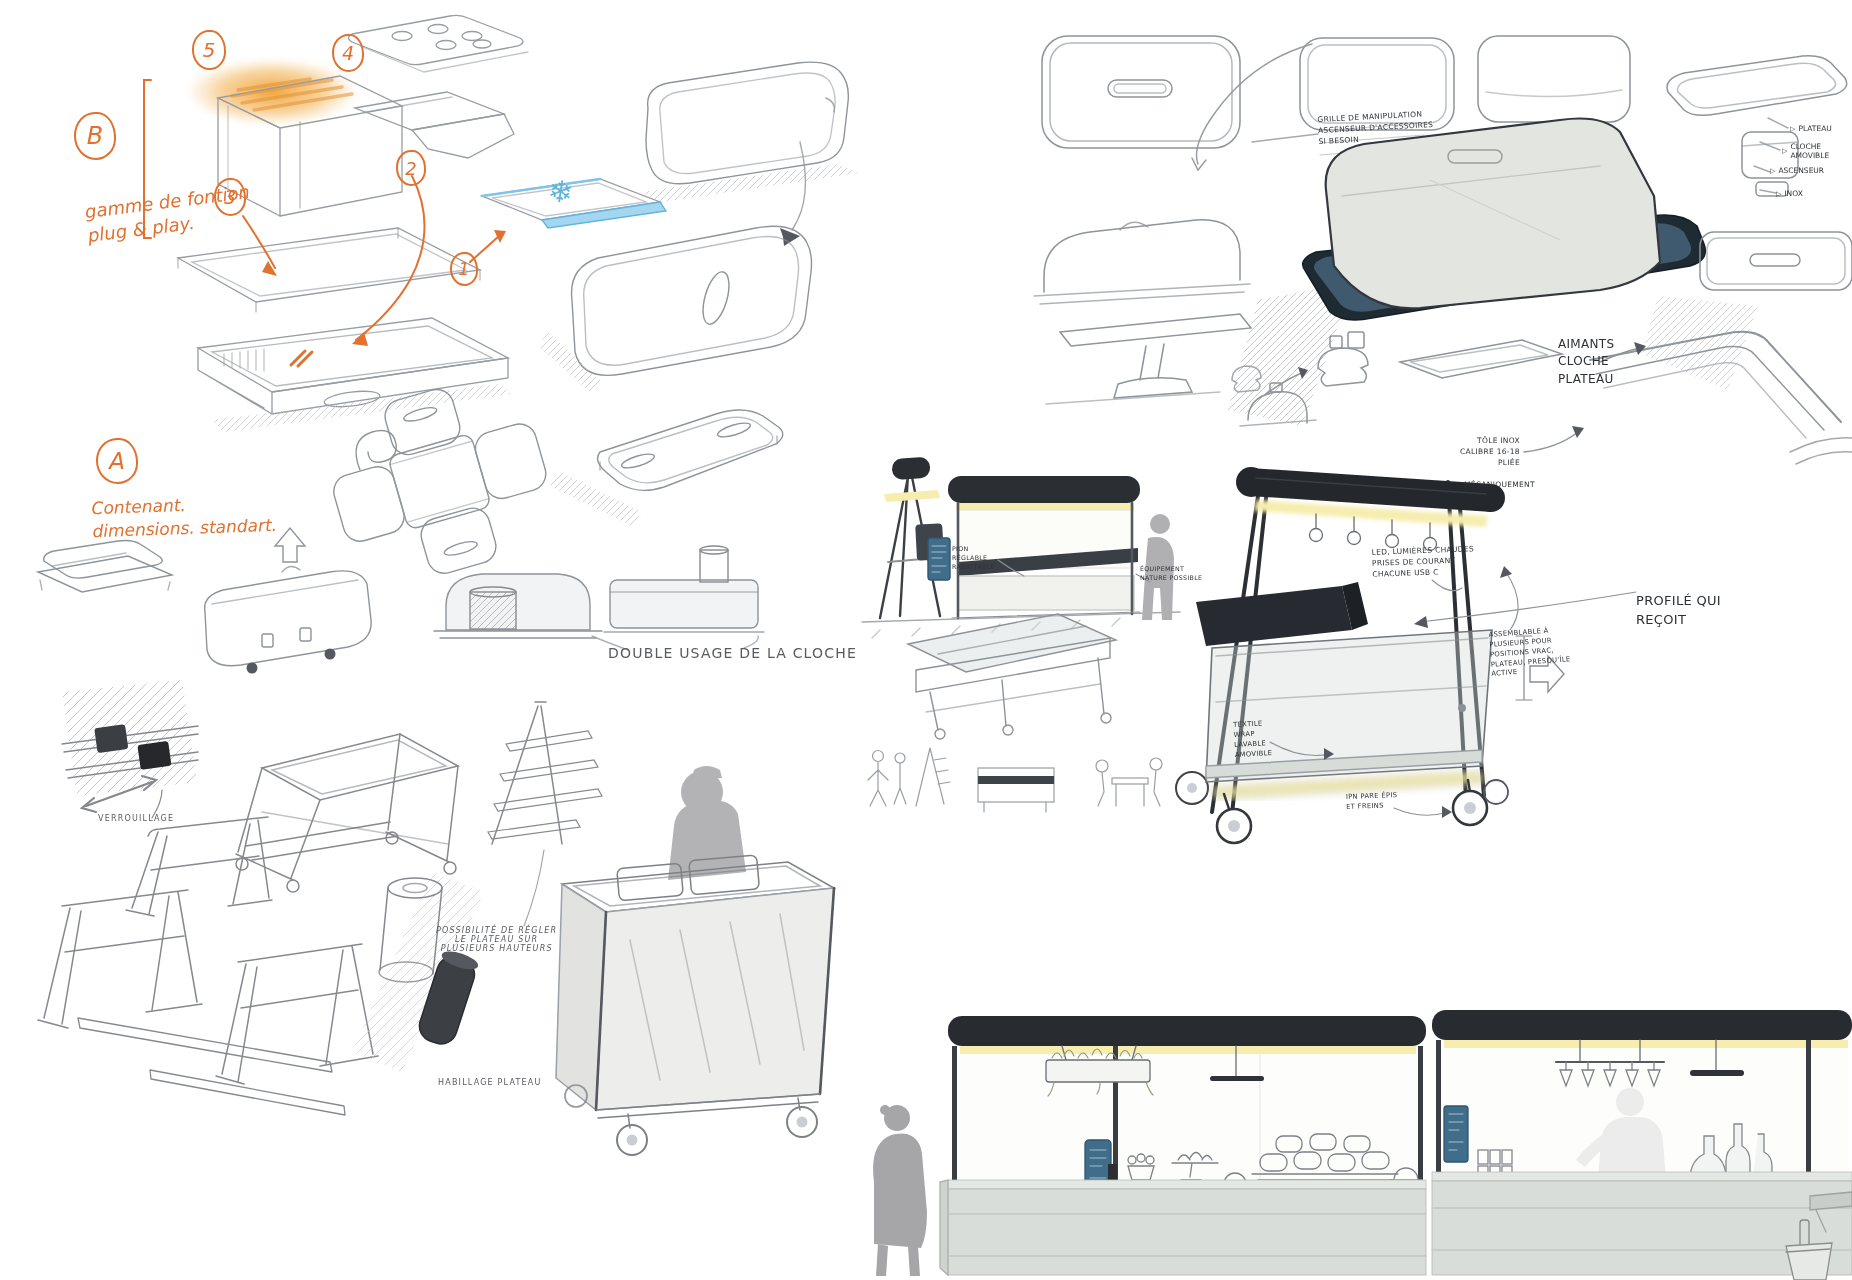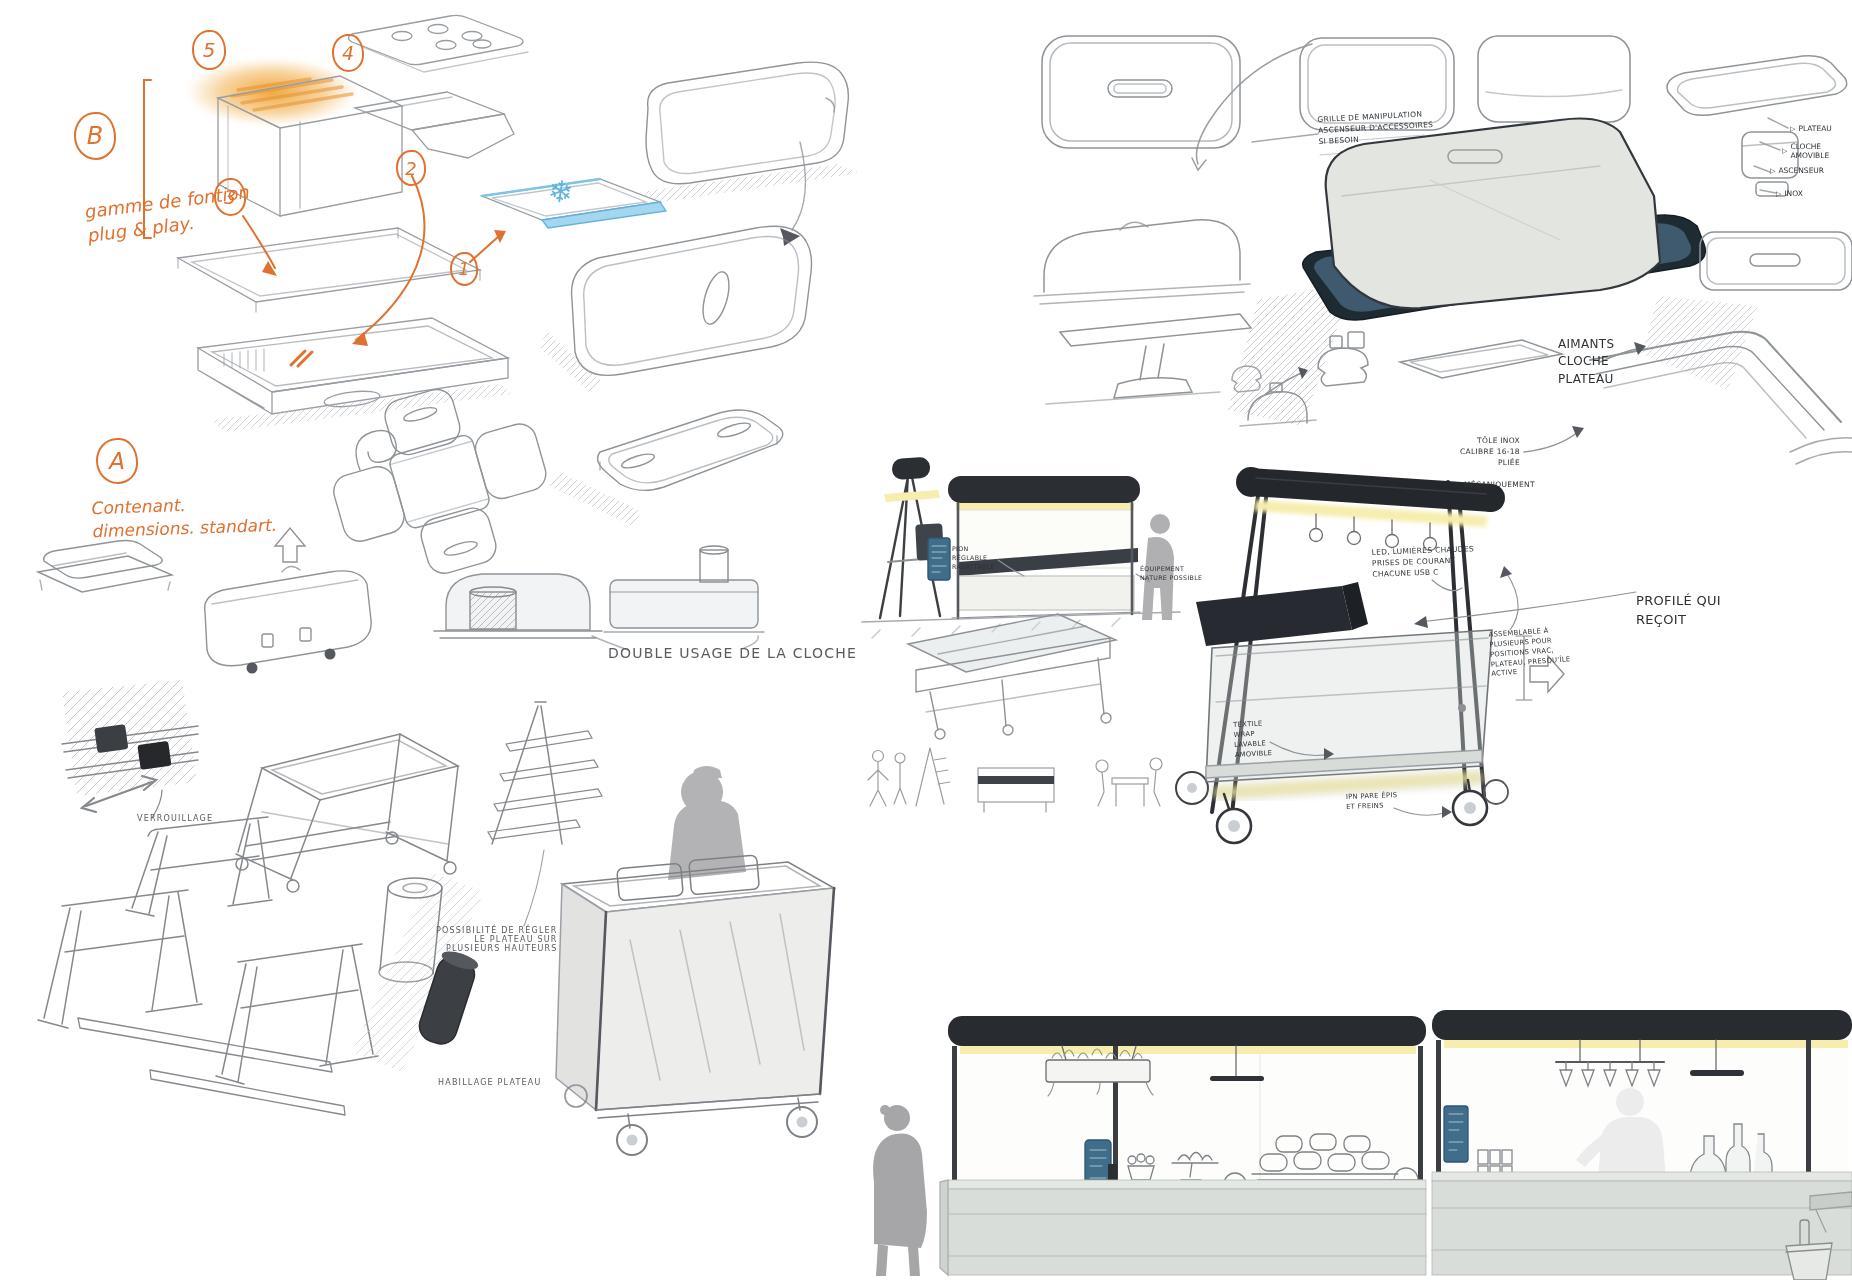--- a/index.html
+++ b/index.html
@@ -573,22 +573,22 @@
 <div class="lbl-row txt" style="left:1776px;top:189px;"><span class="tri">▷</span><span>INOX</span></div>
 <div class="txt ink" style="left:1558px;top:336px;font-size:12px;">AIMANTS
 CLOCHE
 PLATEAU</div>
 <div class="txt ink" style="left:1460px;top:436px;text-align:right;">TÔLE INOX
 CALIBRE 16-18
 PLIÉE</div>
 <div class="txt ink" style="left:1464px;top:480px;">MÉCANIQUEMENT</div>
 
 <div class="txt cap" style="left:608px;top:645px;font-size:14px;">DOUBLE USAGE DE LA CLOCHE</div>
-<div class="txt cap" style="left:98px;top:814px;margin-left:39px;">VERROUILLAGE</div>
-<div class="txt cap" style="left:436px;top:926px;text-align:right;">POSSIBILITÉ DE RÉGLER
+<div class="txt cap" style="left:98px;top:814px;">VERROUILLAGE</div>
+<div class="txt cap" style="left:436px;top:926px;text-align:center;font-style:italic;">POSSIBILITÉ DE RÉGLER
 LE PLATEAU SUR
 PLUSIEURS HAUTEURS</div>
 <div class="txt cap" style="left:438px;top:1078px;">HABILLAGE PLATEAU</div>
 
 <div class="txt ink" style="left:1372px;top:546px;transform:rotate(-2deg);">LED, LUMIÈRES CHAUDES
 PRISES DE COURANT
 CHACUNE USB C</div>
 <div class="txt ink" style="left:1490px;top:628px;font-size:6.8px;transform:rotate(-4deg);">ASSEMBLABLE À
 PLUSIEURS POUR
 POSITIONS VRAC,

